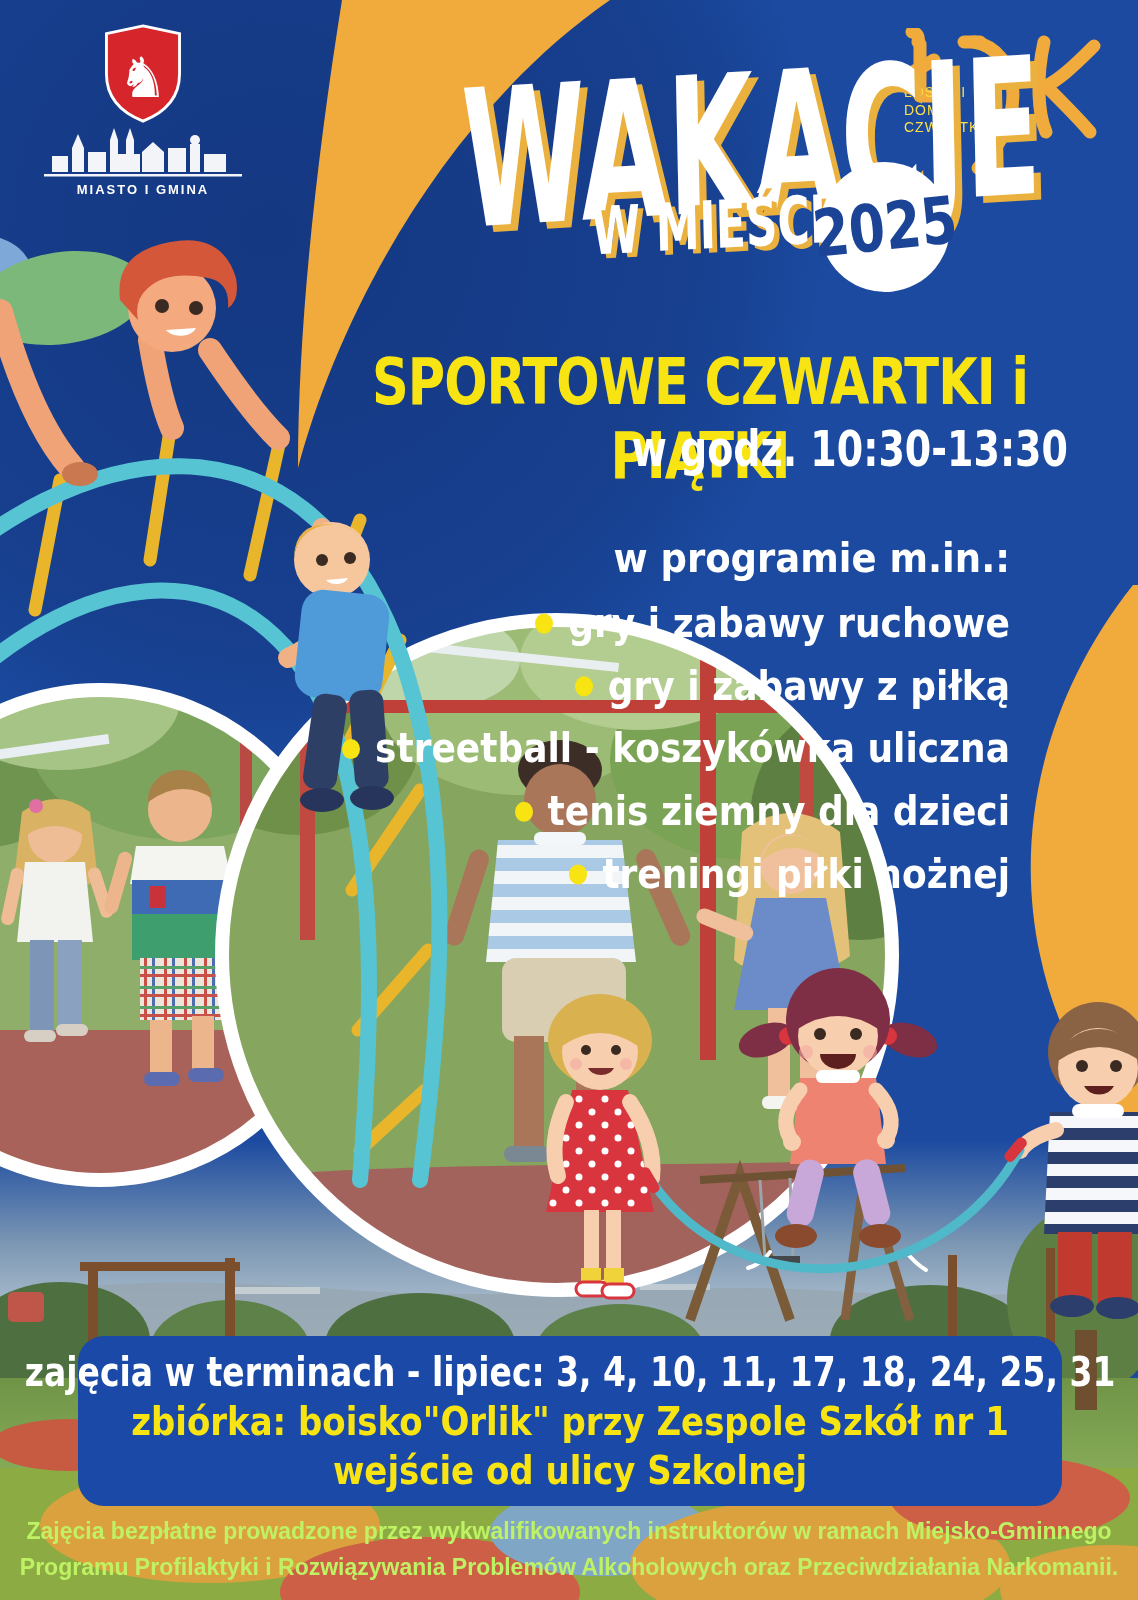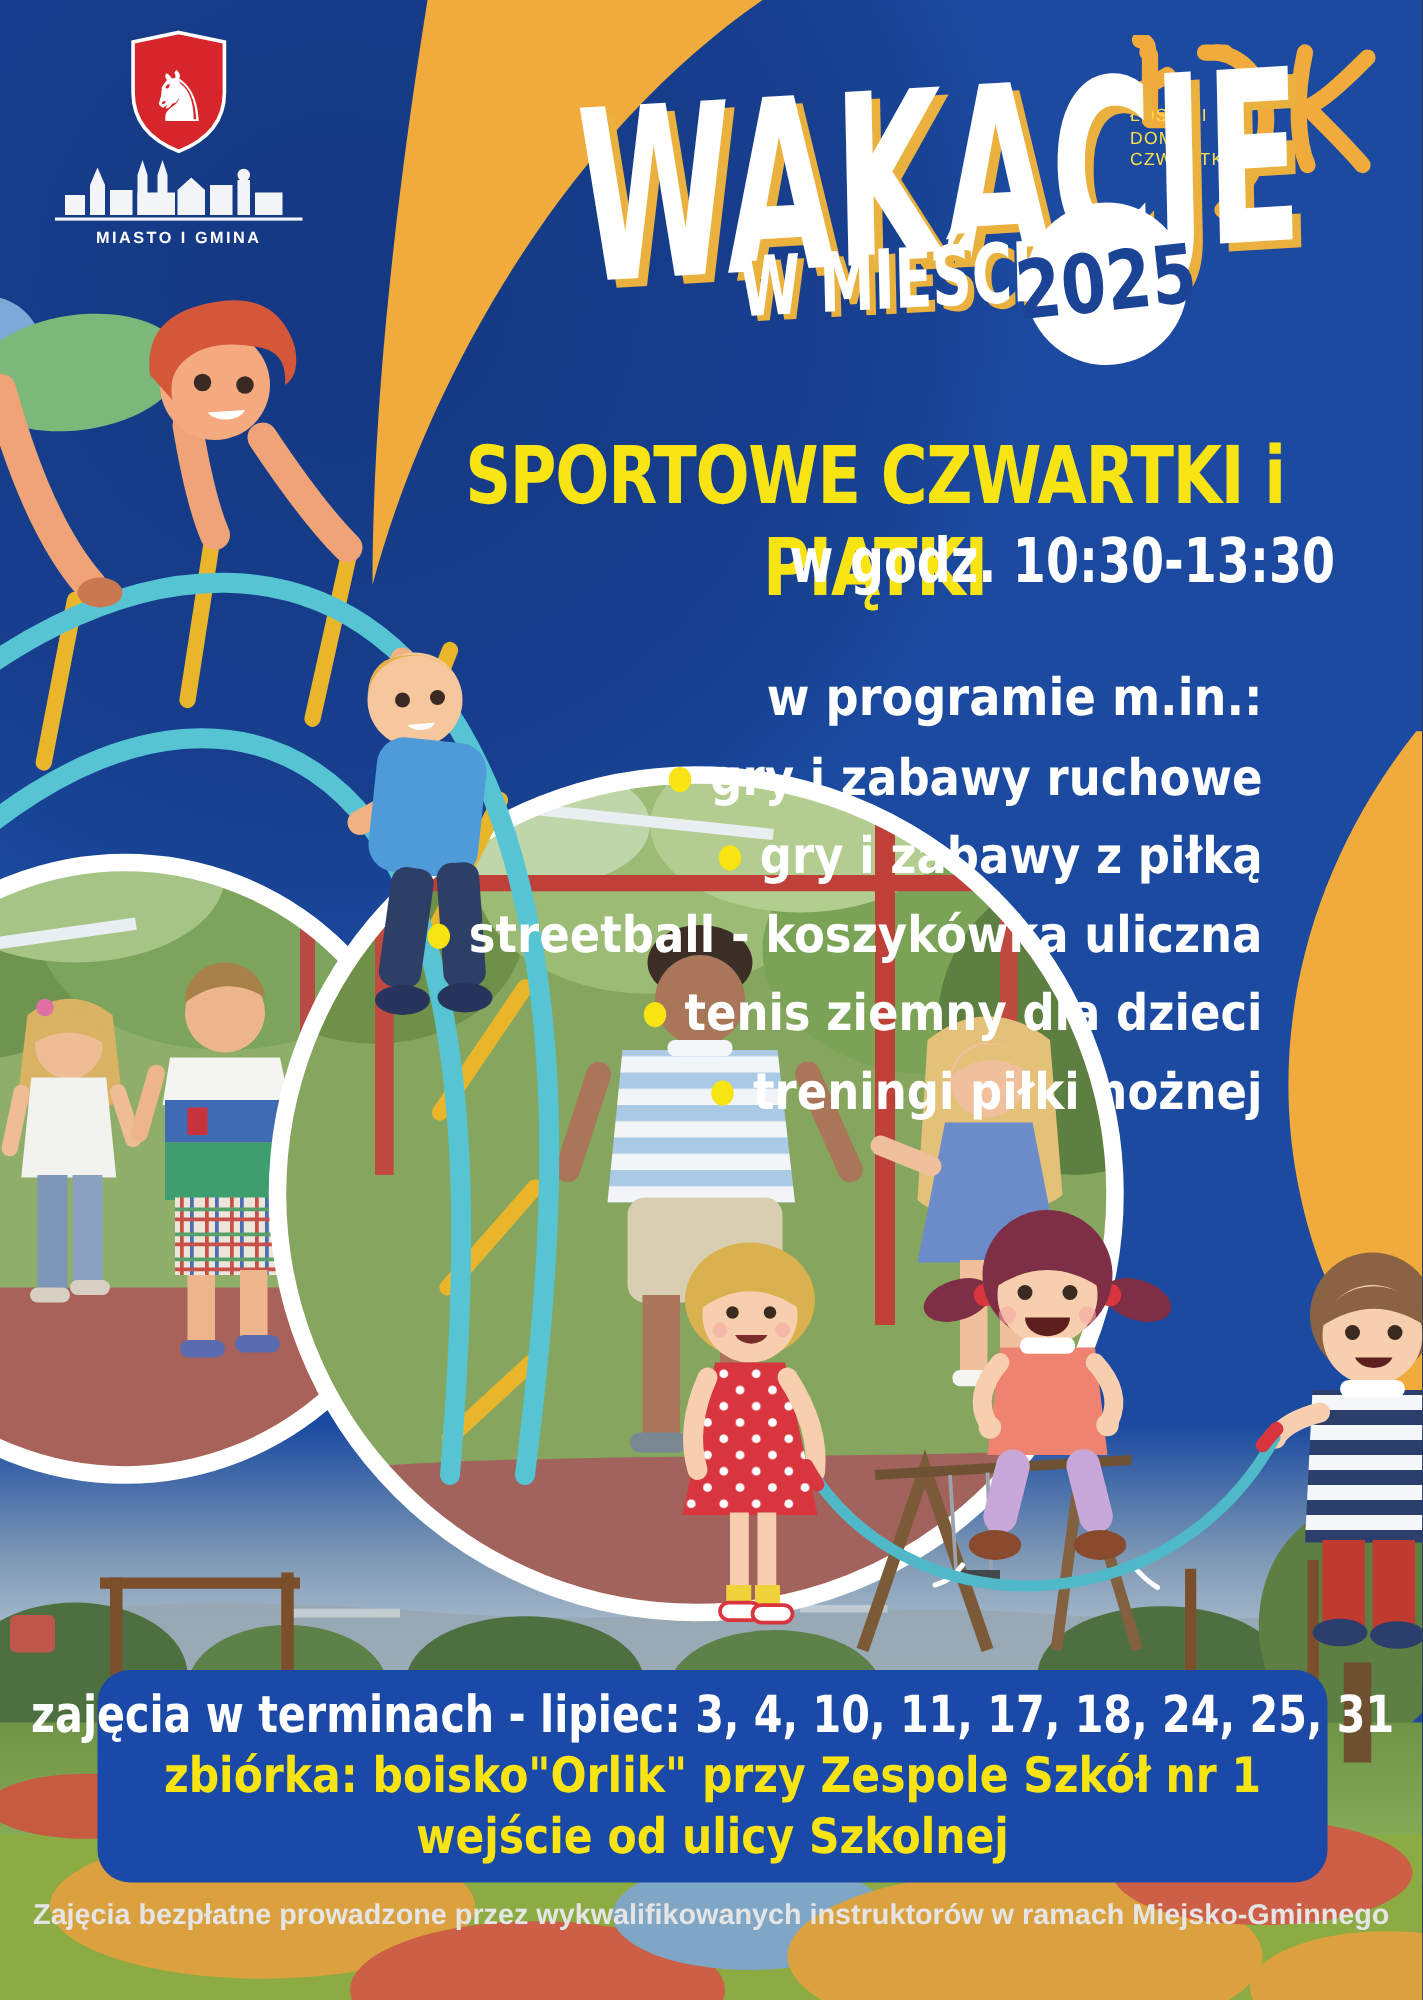--- a/index.html
+++ b/index.html
@@ -46,21 +46,21 @@
   .program-item{display:flex;align-items:center;gap:15px;font-size:36px;margin-bottom:15px;white-space:nowrap;}
   .bullet{width:18px;height:18px;border-radius:50%;background:#f8e412;flex:0 0 auto;}
 
   
   .date-box{position:absolute;left:78px;top:1336px;width:984px;height:170px;background:#1a49a8;
     border-radius:26px;display:flex;flex-direction:column;align-items:center;justify-content:center;gap:9px;}
   .date-line1{color:#fff;font-size:34px;font-weight:bold;white-space:nowrap;transform:scale(.97,1.2);}
   .date-line2,.date-line3{color:#f8e412;font-size:34px;font-weight:bold;white-space:nowrap;transform:scaleY(1.15);}
 
   
-  .footer{position:absolute;left:0;top:1514px;width:1138px;text-align:center;color:#e5e5e5;
+  .footer{position:absolute;left:0;top:1514px;width:1138px;text-align:center;color:#bef264;
     font-family:"Liberation Sans",sans-serif;font-weight:bold;font-size:23px;line-height:1.55;}
 </style>
 </head>
 <body>
 
 <div class="poster">
 
   <div class="bg-blob"></div>
 
   <svg class="swoosh" viewBox="0 0 1138 1600">
@@ -419,15 +419,16 @@
   </div>
 
   <div class="date-box">
     <div class="date-line1">zajęcia w terminach - lipiec: 3, 4, 10, 11, 17, 18, 24, 25, 31</div>
     <div class="date-line2">zbiórka: boisko"Orlik" przy Zespole Szkół nr 1</div>
     <div class="date-line3">wejście od ulicy Szkolnej</div>
   </div>
 
   <div class="footer">
     <div>Zajęcia bezpłatne prowadzone przez wykwalifikowanych instruktorów w ramach Miejsko-Gminnego</div>
+    <div>Programu Profilaktyki i Rozwiązywania Problemów Alkoholowych oraz Przeciwdziałania Narkomanii.</div>
   </div>
 
 </div>
 
 </body></html>

